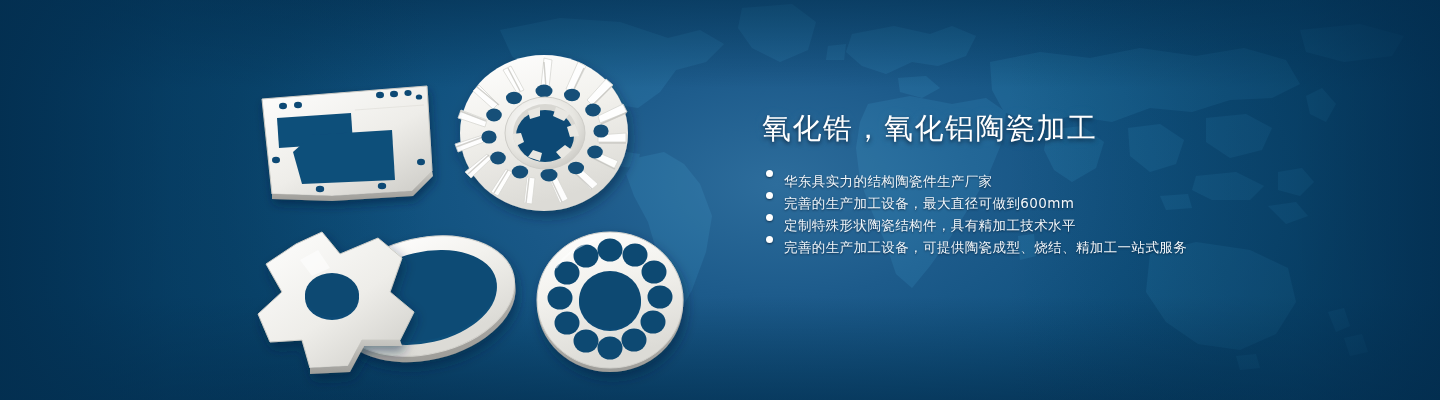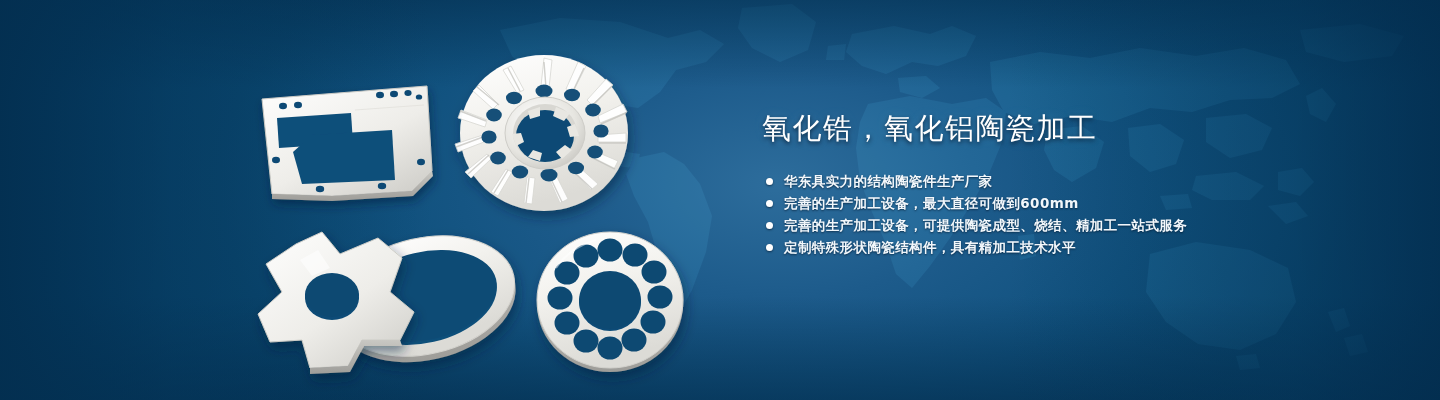--- a/index.html
+++ b/index.html
@@ -53,24 +53,23 @@
     text-shadow:0 2px 4px rgba(0,18,36,.75), 0 0 12px rgba(120,190,235,.20);
     white-space:nowrap;
   }
   .bullets{
     margin:22px 0 0 4px;
     padding:0;
     list-style:none;
   }
   .bullet{
     display:flex;
-    align-items:center;
+    align-items:flex-start;
     height:22px;
     margin-bottom:0px;
-    font-weight:bold;
   }
   .dot{
     flex:0 0 auto;
     width:7px;height:7px;
     border-radius:50%;
     background:#ffffff;
     box-shadow:0 1px 2px rgba(0,15,30,.55);
     margin-right:11px;
   }
   .bullet-text{
@@ -304,22 +303,22 @@
       <li class="bullet">
         <span class="dot"></span>
         <span class="bullet-text">华东具实力的结构陶瓷件生产厂家</span>
       </li>
       <li class="bullet">
         <span class="dot"></span>
         <span class="bullet-text">完善的生产加工设备，最大直径可做到600mm</span>
       </li>
       <li class="bullet">
         <span class="dot"></span>
-        <span class="bullet-text">完善的生产加工设备，可提供陶瓷成型、烧结、精加工一站式服务</span>
+        <span class="bullet-text">定制特殊形状陶瓷结构件，具有精加工技术水平</span>
       </li>
       <li class="bullet">
         <span class="dot"></span>
-        <span class="bullet-text">定制特殊形状陶瓷结构件，具有精加工技术水平</span>
+        <span class="bullet-text">完善的生产加工设备，可提供陶瓷成型、烧结、精加工一站式服务</span>
       </li>
     </ul>
   </div>
 
 </div>
 
 </body></html>

